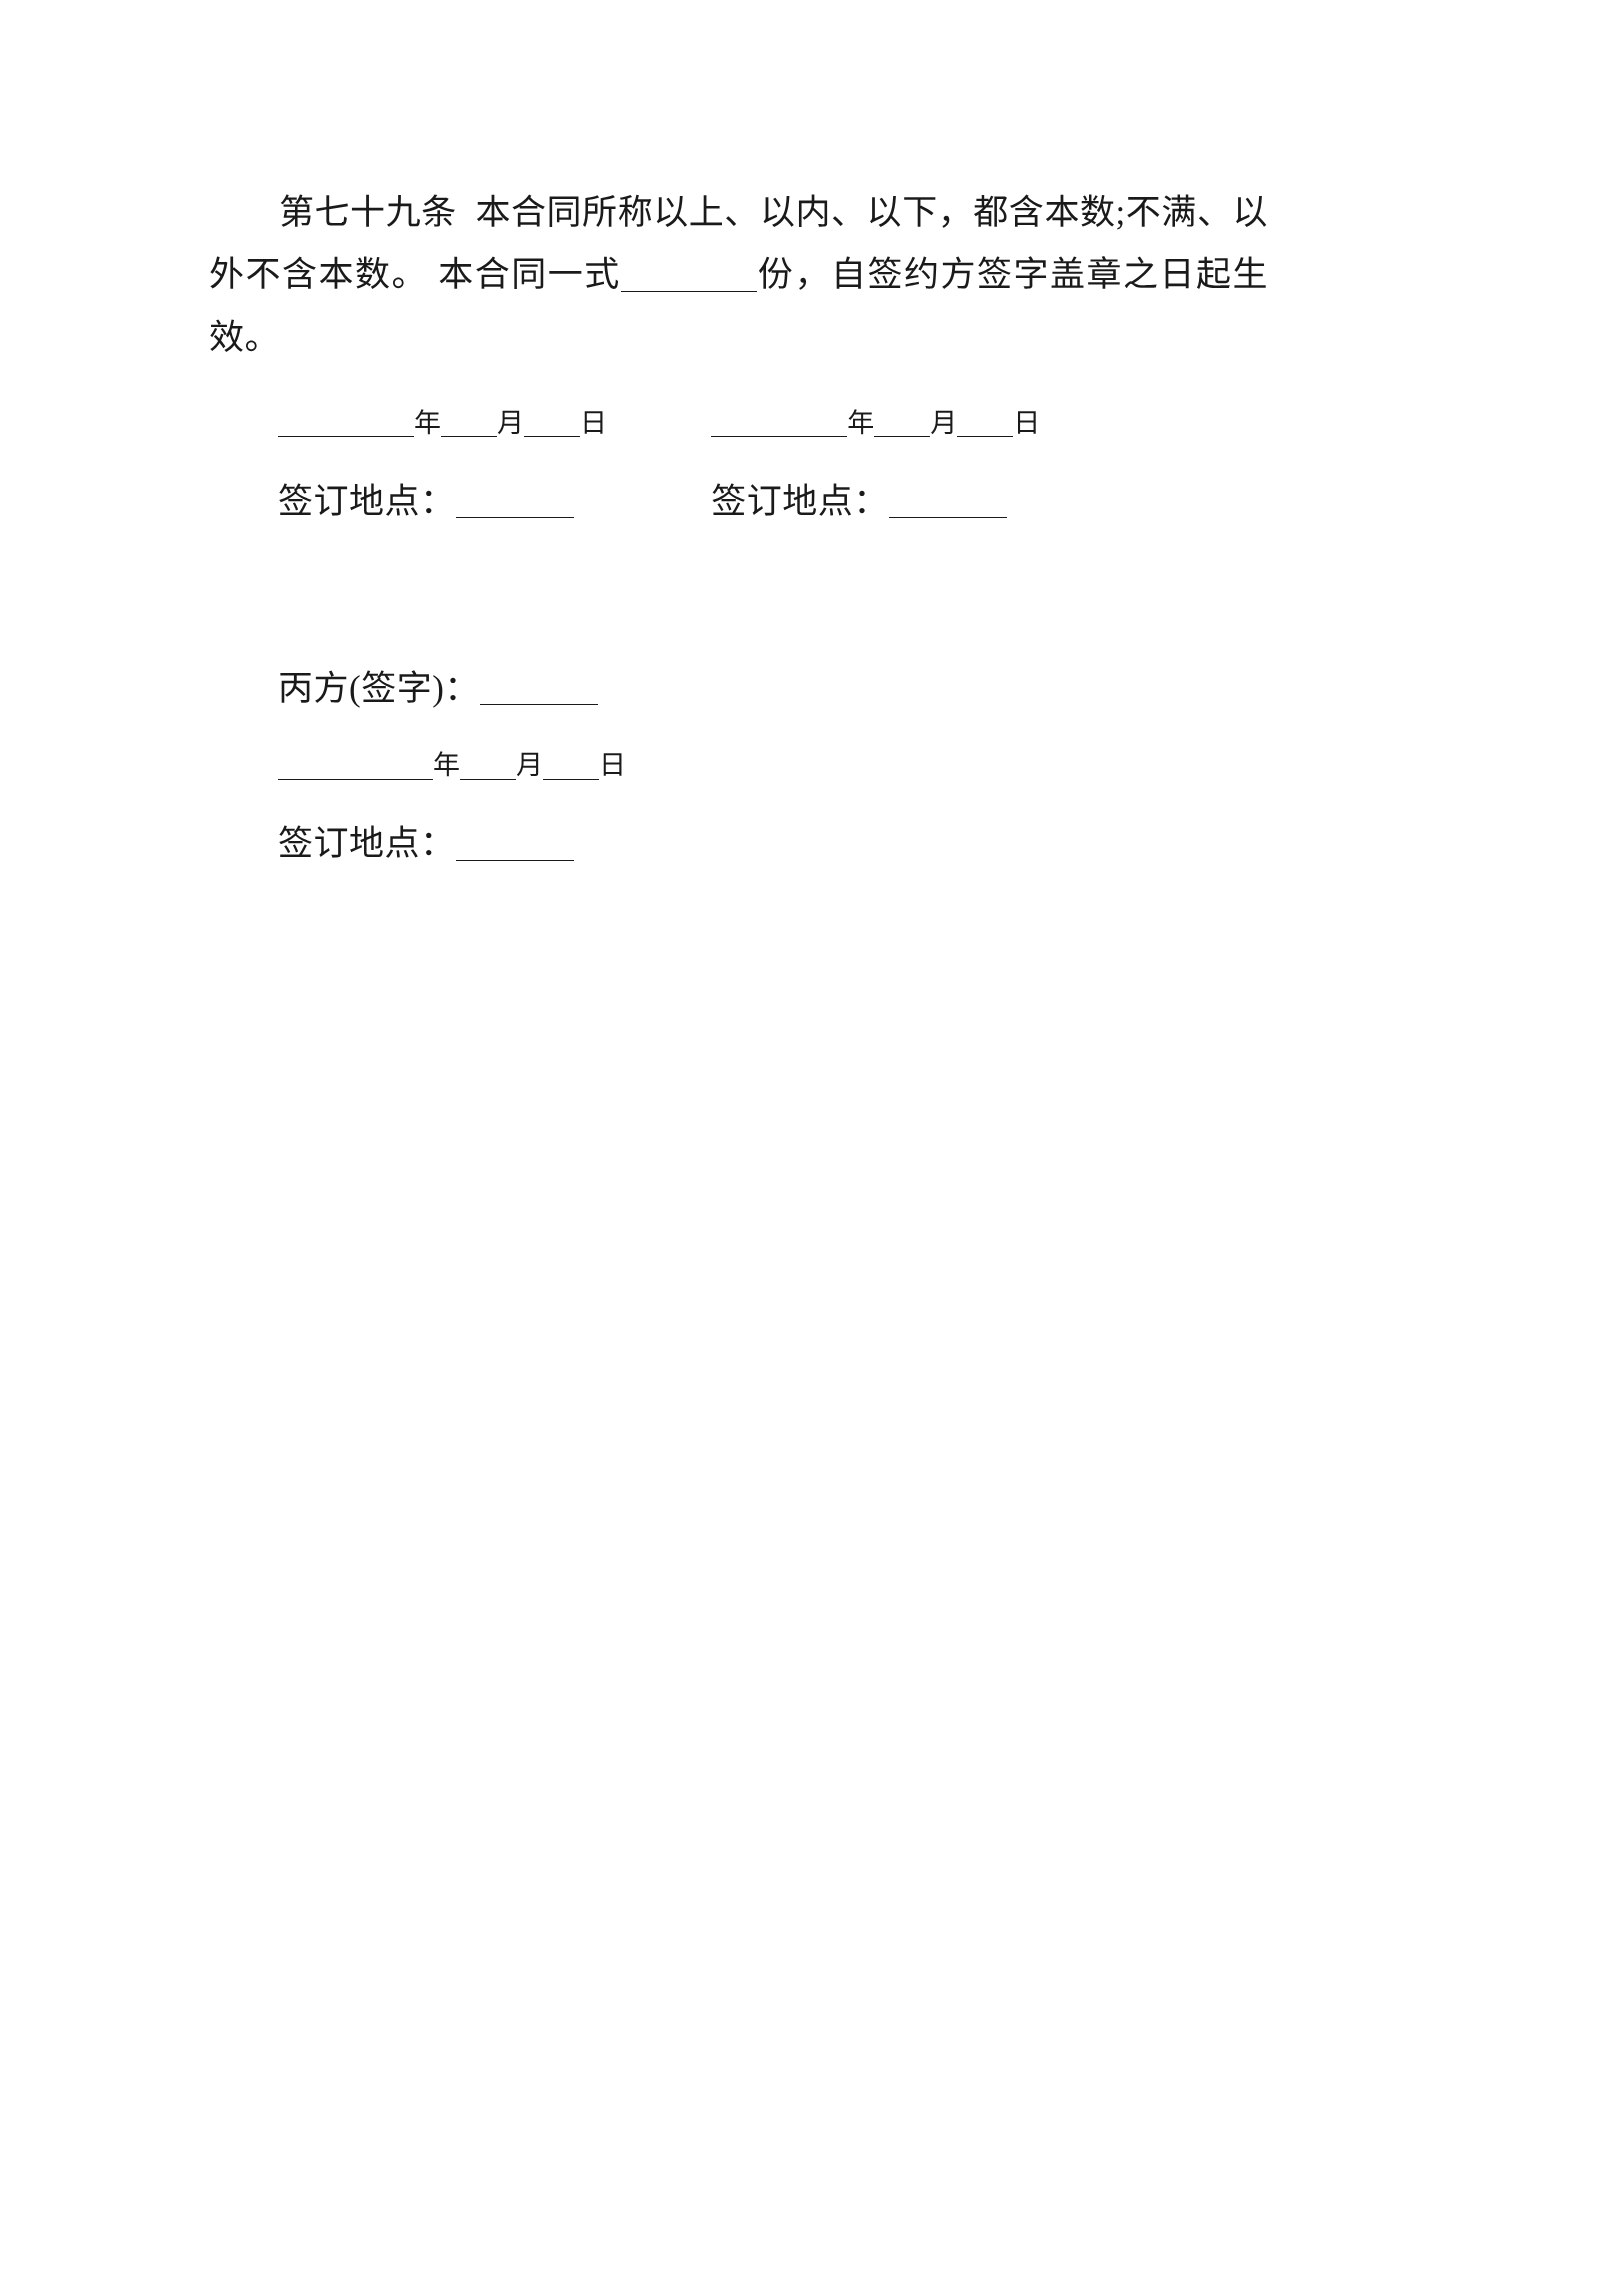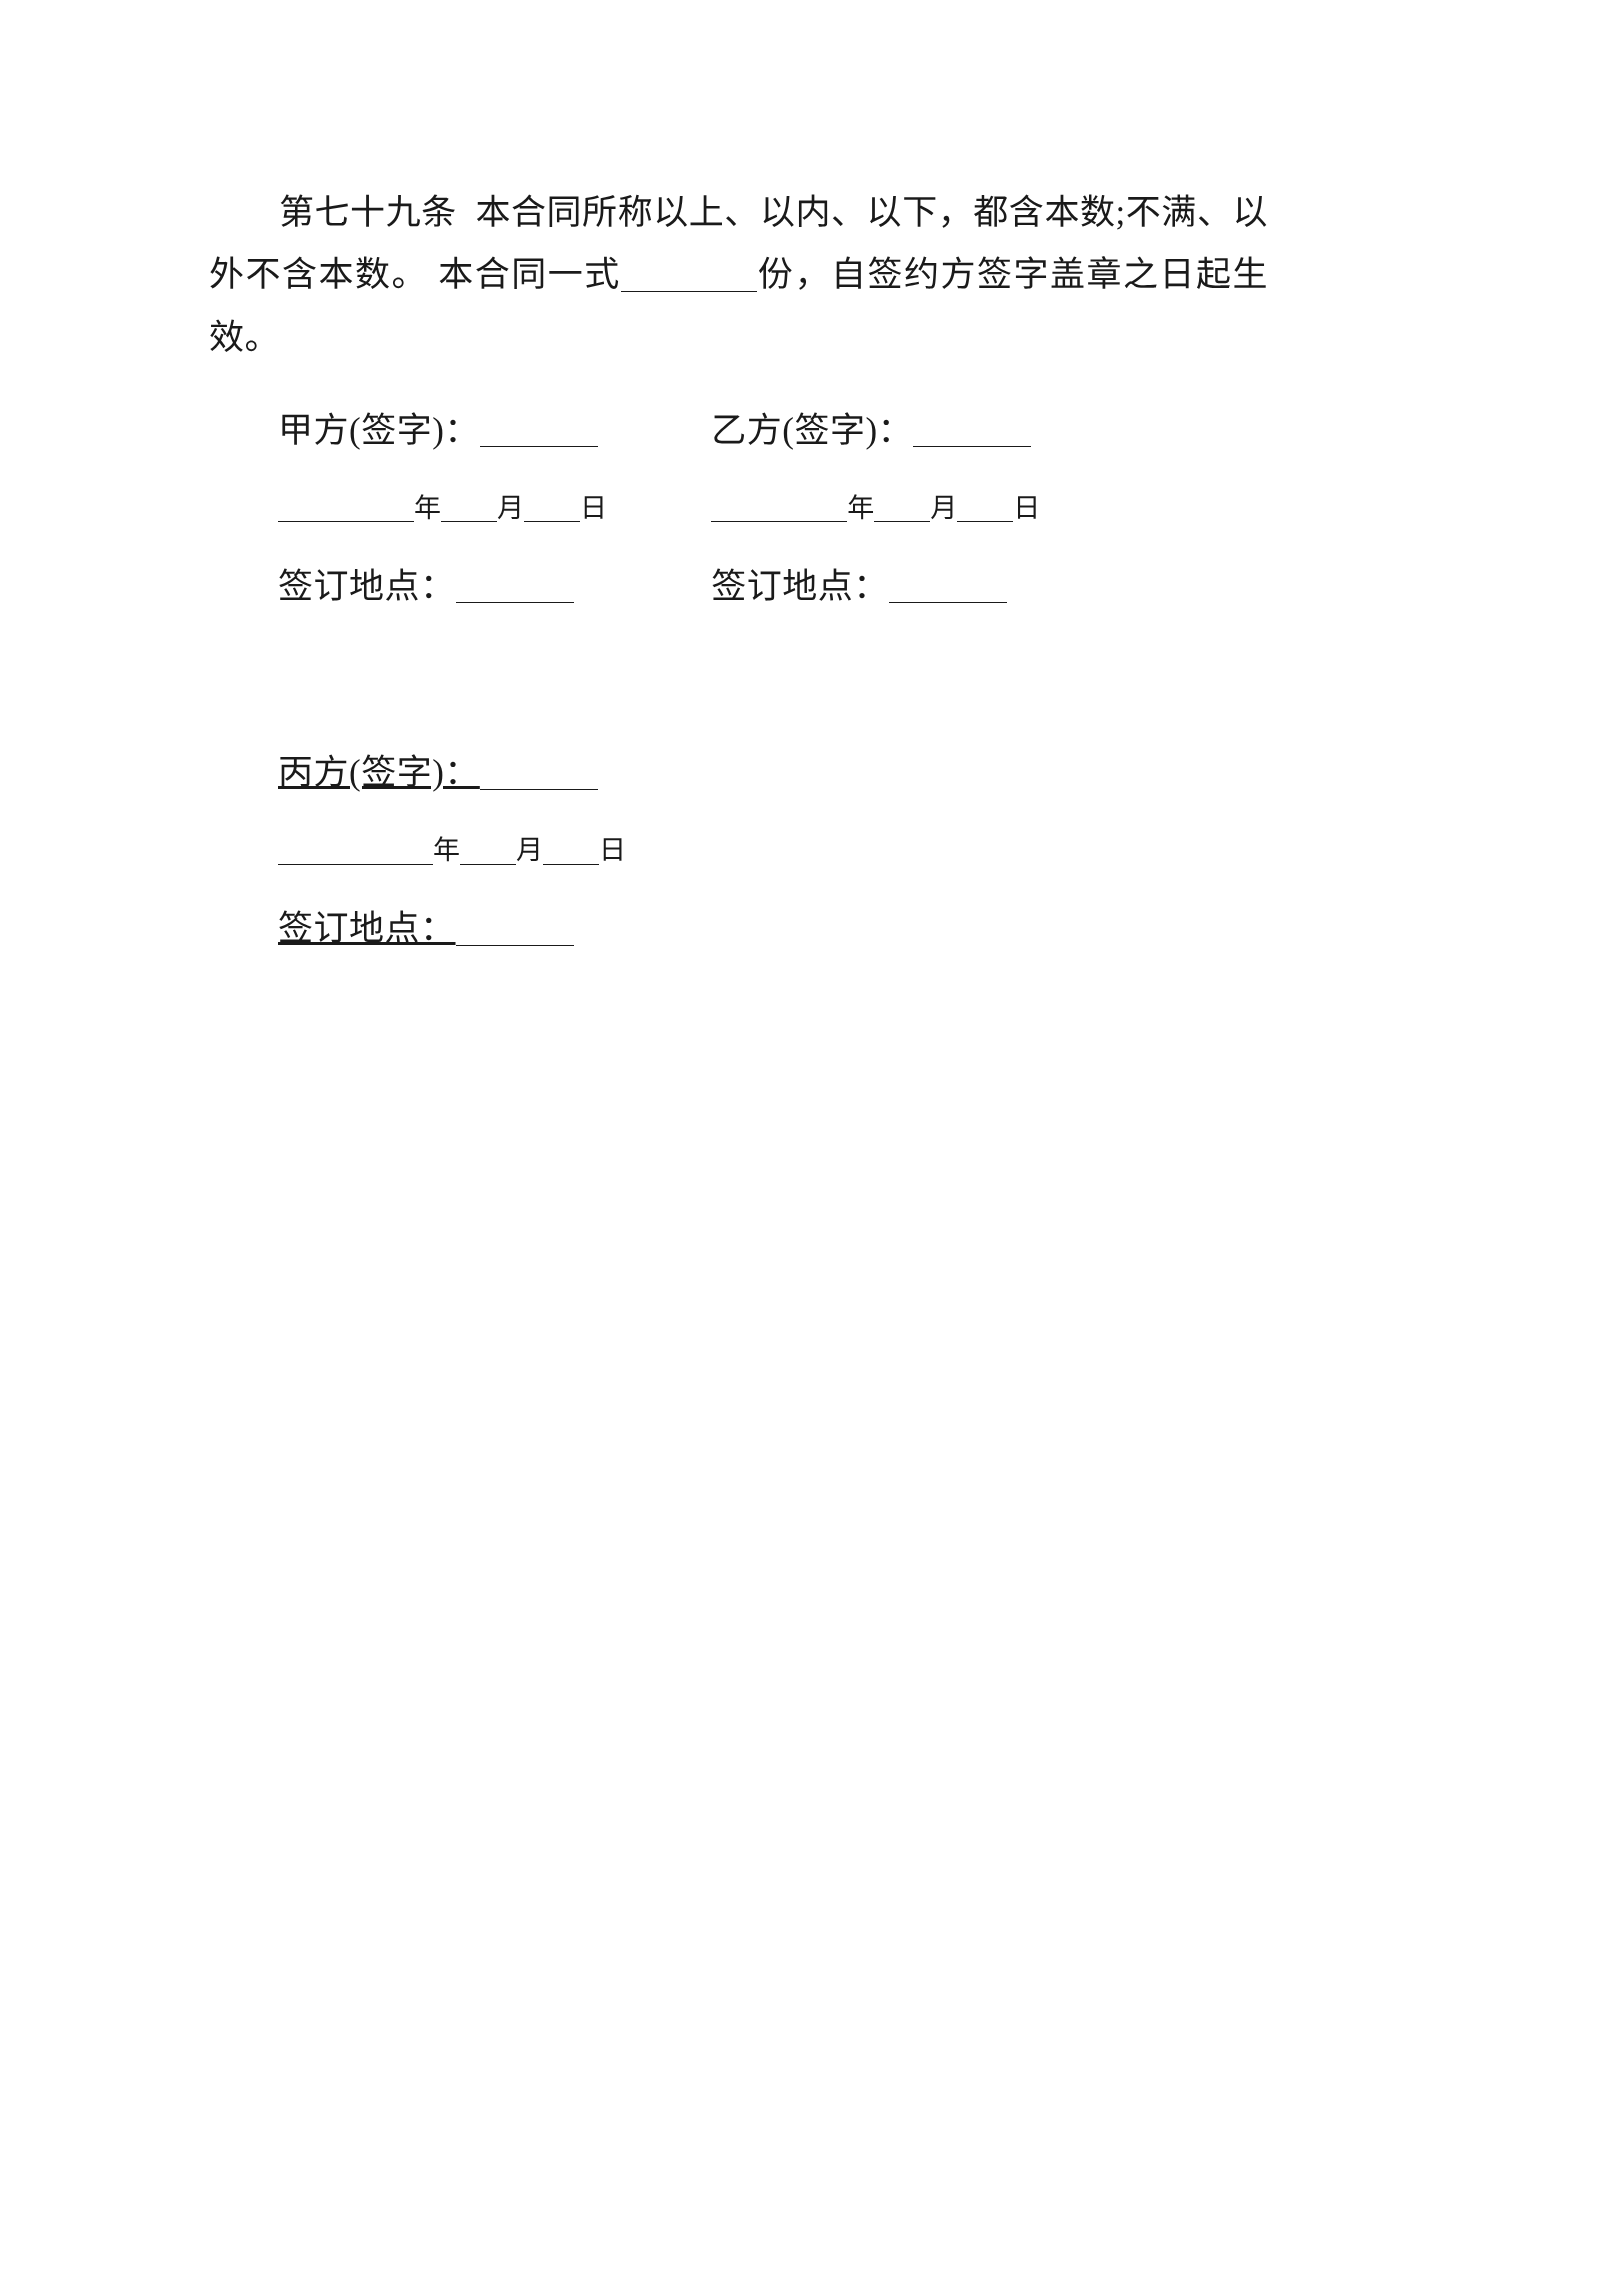--- a/index.html
+++ b/index.html
@@ -74,42 +74,33 @@
     line-height: 1.75;
   }
   .gap-block {
     height: 102px;
   }
   .third-party {
     padding-left: 69px;
   }
   .third-party .sig-line {
     margin-bottom: 23.6px;
-    text-decoration: underline;
   }
 </style>
 </head>
 <body>
 
 <div class="page">
 
   <div class="doc-body">
 
     <p class="para"><span>第七十九条</span>&nbsp;&nbsp;<span>本合同所称以上、以内、以下，都含本数;不满、以外不含本数。 本合同一式</span><span class="fill fill-md"></span><span>份，自签约方签字盖章之日起生效。</span></p>
 
     <div class="sig-block">
 
-      <div class="sig-row">
-        <div class="sig-col left">
-          <div class="sig-line"><span>甲方(签字)：</span><span class="fill fill-sm"></span></div>
-        </div>
-        <div class="sig-col right">
-          <div class="sig-line"><span>乙方(签字)：</span><span class="fill fill-sm"></span></div>
-        </div>
-      </div>
 
       <div class="sig-row">
         <div class="sig-col left">
           <div class="date-line"><span class="fill fill-md"></span><span>年</span><span class="fill fill-xs"></span><span>月</span><span class="fill fill-xs"></span><span>日</span></div>
         </div>
         <div class="sig-col right">
           <div class="date-line"><span class="fill fill-md"></span><span>年</span><span class="fill fill-xs"></span><span>月</span><span class="fill fill-xs"></span><span>日</span></div>
         </div>
       </div>
 

